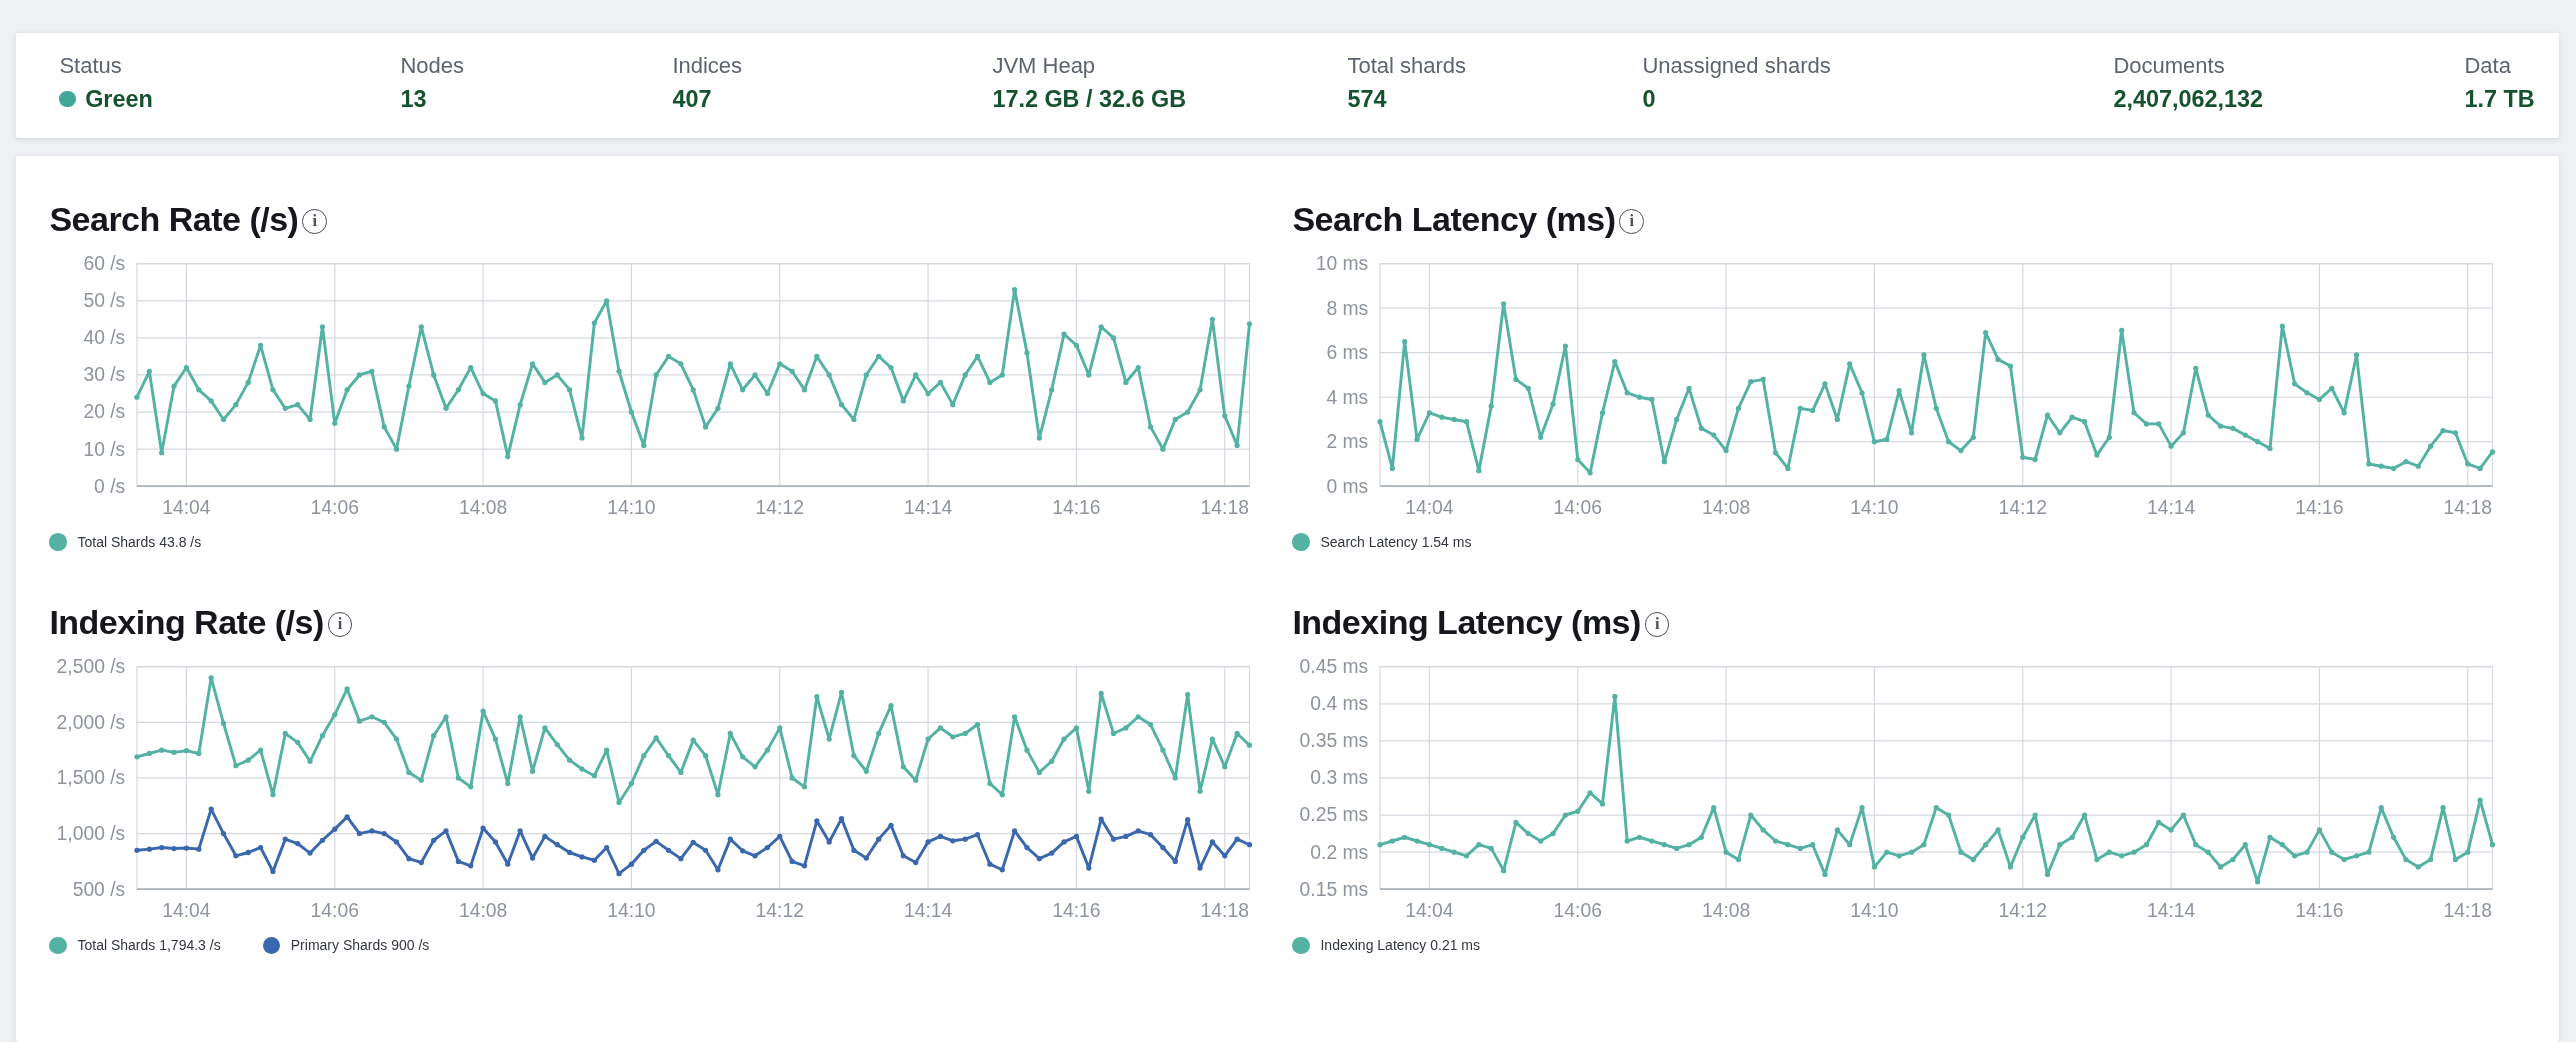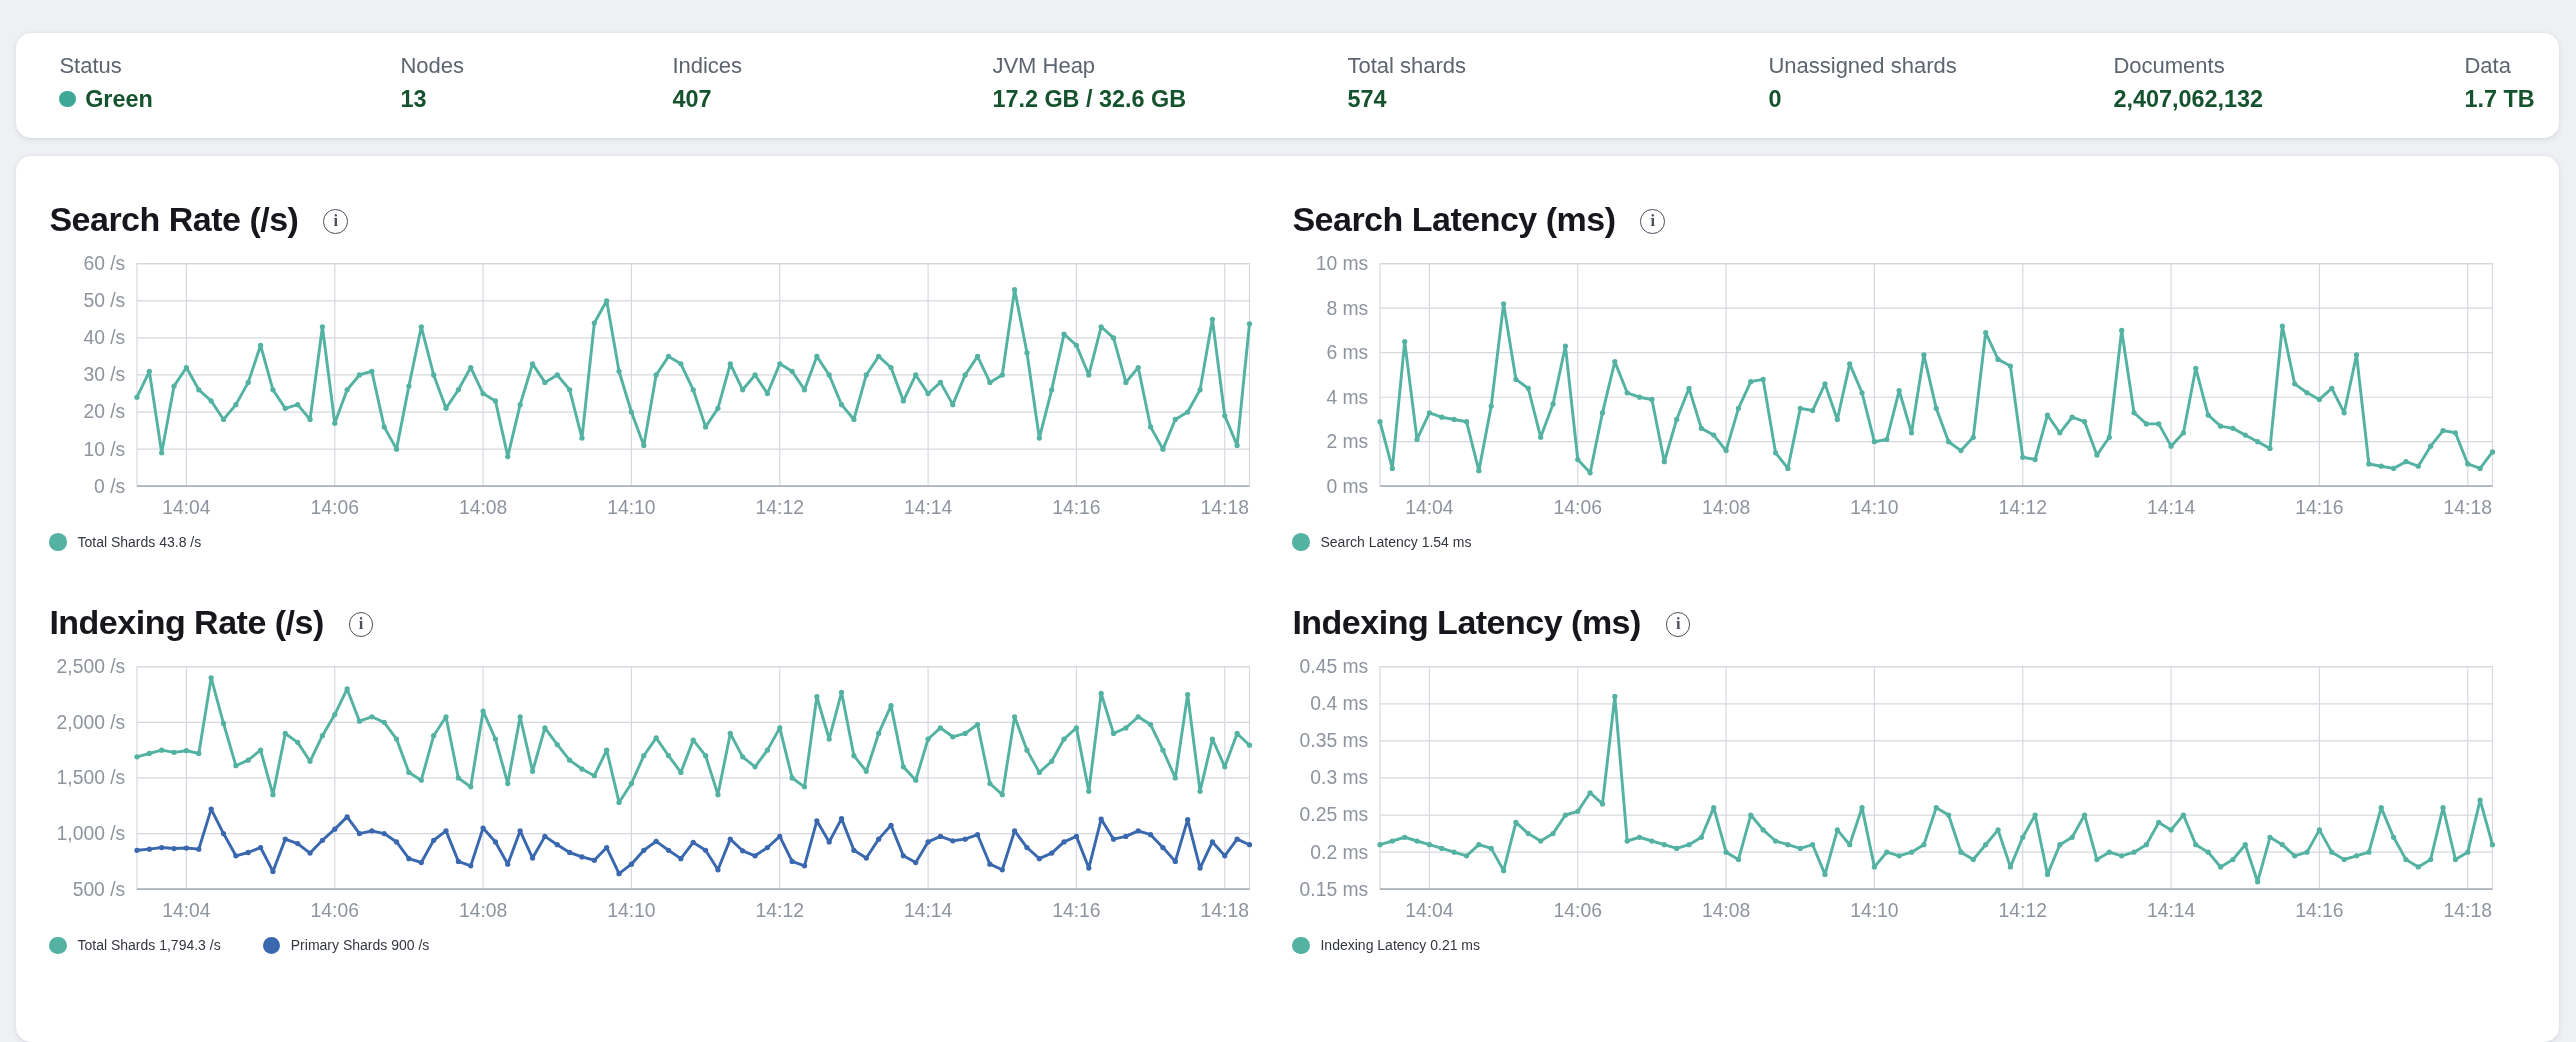--- a/index.html
+++ b/index.html
@@ -3,34 +3,34 @@
 <meta charset="utf-8">
 <style>
   * { box-sizing: border-box; }
   html,body { margin:0; padding:0; }
   body {
     width:2576px; height:1043px; position:relative; overflow:hidden;
     background:#eef0f4;
     font-family:"Liberation Sans","DejaVu Sans",sans-serif;
   }
   .card {
-    position:absolute; background:#ffffff; border-radius:15px;
+    position:absolute; background:#ffffff; border-radius:2px;
     box-shadow:0 1.8px 5.9px rgba(45,55,75,.09), 0 0.6px 1.8px rgba(45,55,75,.06);
   }
   .stats-card { left:16.4px; top:33px; width:2543px; height:105px; }
   .stat { position:absolute; top:19px; }
   .stat-label { font-size:22px; color:#5c6470; line-height:27px; }
   .stat-value { margin-top:5.9px; font-size:23.4px; font-weight:700; color:#14532d; line-height:28px; display:flex; align-items:center; gap:9.4px; }
   .status-dot { width:16.4px; height:16.4px; border-radius:50%; background:#3fa797; flex:0 0 auto; }
   .main-card { left:16.4px; top:156px; width:2543px; height:886px; }
   .charts-grid {
     display:grid; grid-template-columns:1210px 1210px;
     column-gap:33px; row-gap:47px; padding:43px 0 0 33px;
   }
-  .chart-header { display:flex; align-items:center; gap:25px; height:41px; margin-bottom:11.7px; }
+  .chart-header { display:flex; align-items:center; gap:4px; height:41px; margin-bottom:11.7px; }
   .chart-title { font-size:34px; font-weight:700; color:#15171c; margin:0; letter-spacing:-0.5px; }
   .info-i {
     width:24.6px; height:24.6px; border:1.8px solid #4a505a; border-radius:50%;
     display:inline-flex; align-items:center; justify-content:center;
     font-size:16.4px; font-weight:700; color:#4a505a; margin-top:3.5px;
     font-family:"Liberation Serif","DejaVu Serif",serif;
   }
   .chart-body { height:267px; }
   .chart-legend { display:flex; align-items:center; gap:42px; margin-top:10.5px; height:26px; }
   .legend-item { display:flex; align-items:center; gap:10.5px; font-size:14px; color:#32363e; }
@@ -59,21 +59,21 @@
       <div class="stat-value">407</div>
     </div>
     <div class="stat" style="left:976px">
       <div class="stat-label">JVM Heap</div>
       <div class="stat-value">17.2 GB / 32.6 GB</div>
     </div>
     <div class="stat" style="left:1331px">
       <div class="stat-label">Total shards</div>
       <div class="stat-value">574</div>
     </div>
-    <div class="stat" style="left:1752px">
+    <div class="stat" style="left:1626px">
       <div class="stat-label">Unassigned shards</div>
       <div class="stat-value">0</div>
     </div>
     <div class="stat" style="left:2097px">
       <div class="stat-label">Documents</div>
       <div class="stat-value">2,407,062,132</div>
     </div>
     <div class="stat" style="left:2448px">
       <div class="stat-label">Data</div>
       <div class="stat-value">1.7 TB</div>

